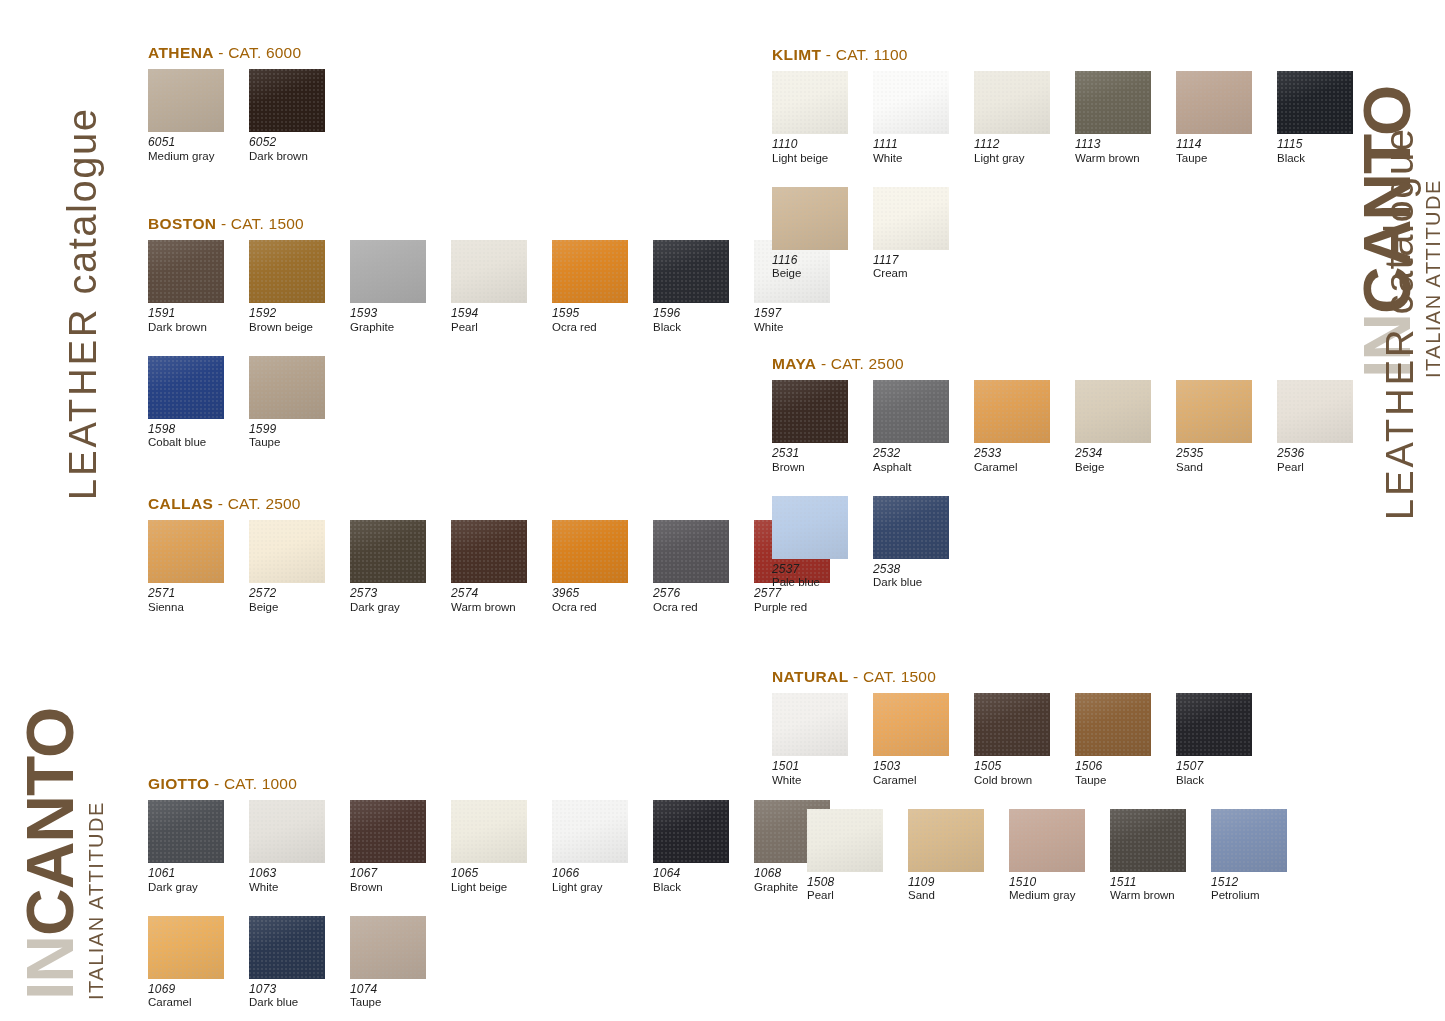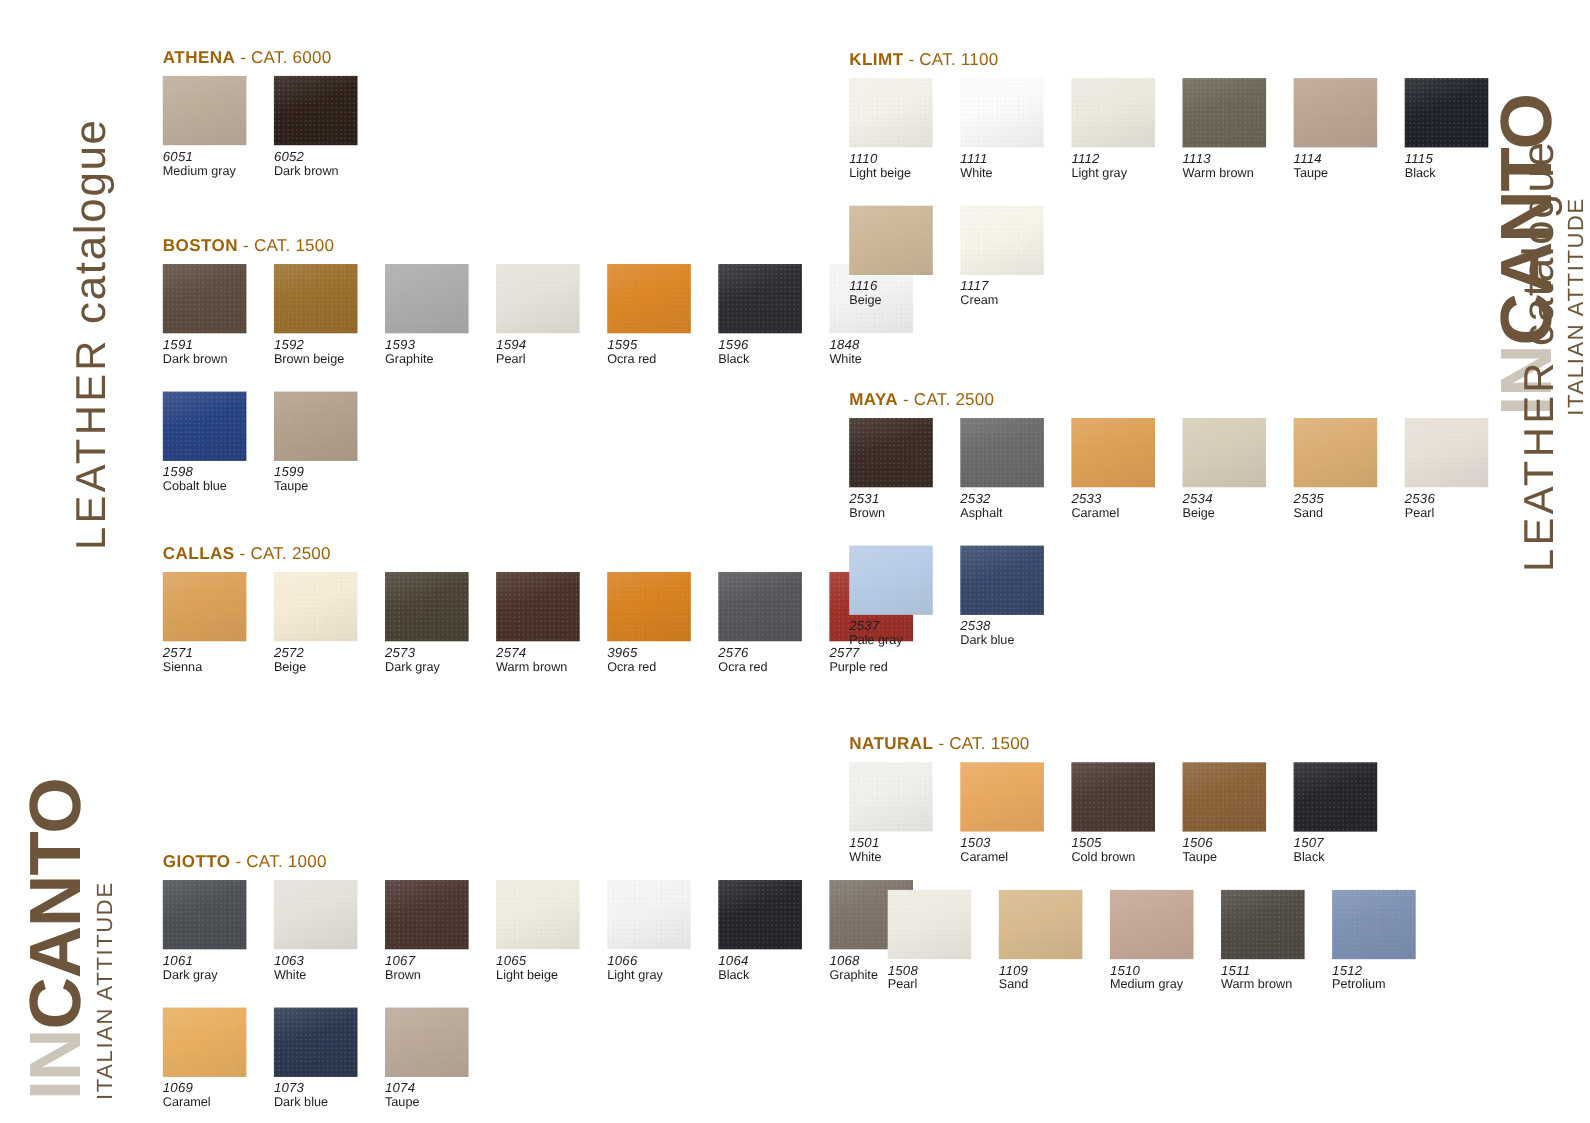--- a/index.html
+++ b/index.html
@@ -249,21 +249,21 @@
               <span class="code">1596</span>
               <span class="cname">Black</span>
             </div>
           </div>
           <div class="swatch-cell">
             <div class="swatch pale" style="background: rgb(244, 244, 242);">
               <div class="grain"></div>
               <div class="sheen"></div>
             </div>
             <div class="swatch-caption">
-              <span class="code">1848</span>
+              <span class="code">1597</span>
               <span class="cname">White</span>
             </div>
           </div>
         </div>
         <div class="swatch-row row-block" style="margin-top: 22px;">
           <div class="swatch-cell">
             <div class="swatch" style="background: rgb(39, 66, 132);">
               <div class="grain"></div>
               <div class="sheen"></div>
             </div>
@@ -620,21 +620,21 @@
           </div>
         </div>
         <div class="swatch-row row-block" style="margin-top: 22px;">
           <div class="swatch-cell">
             <div class="swatch pale" style="background: rgb(185, 205, 232);">
               <div class="grain"></div>
               <div class="sheen"></div>
             </div>
             <div class="swatch-caption">
               <span class="code">2537</span>
-              <span class="cname">Pale gray</span>
+              <span class="cname">Pale blue</span>
             </div>
           </div>
           <div class="swatch-cell">
             <div class="swatch" style="background: rgb(54, 72, 107);">
               <div class="grain"></div>
               <div class="sheen"></div>
             </div>
             <div class="swatch-caption">
               <span class="code">2538</span>
               <span class="cname">Dark blue</span>

